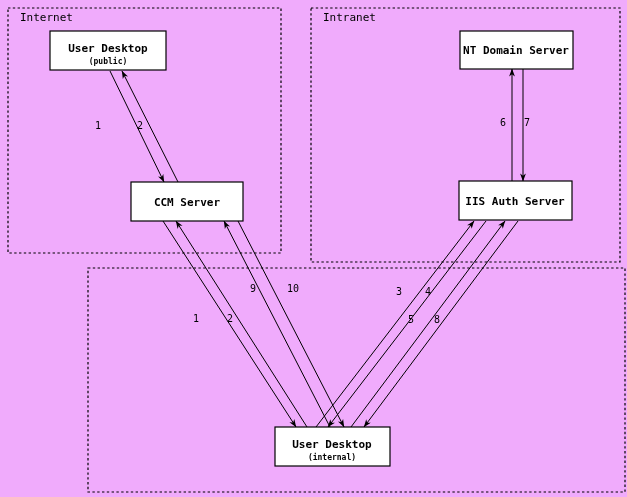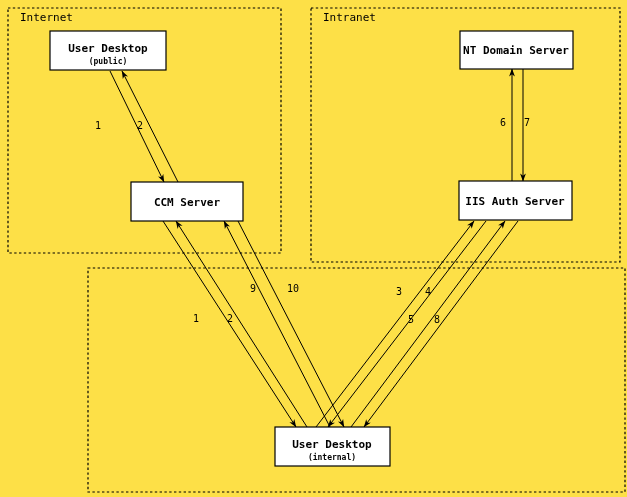--- a/index.html
+++ b/index.html
@@ -4,21 +4,21 @@
 <style>
   html, body {
     margin: 0;
     padding: 0;
     background: #ffffff;
   }
   #diagram-root {
     position: relative;
     width: 627px;
     height: 497px;
-    background: #fde047;
+    background: #f0abfc;
     font-family: "DejaVu Sans Mono", "Liberation Mono", monospace;
     overflow: hidden;
   }
   svg.canvas {
     position: absolute;
     top: 0;
     left: 0;
     width: 627px;
     height: 497px;
   }

